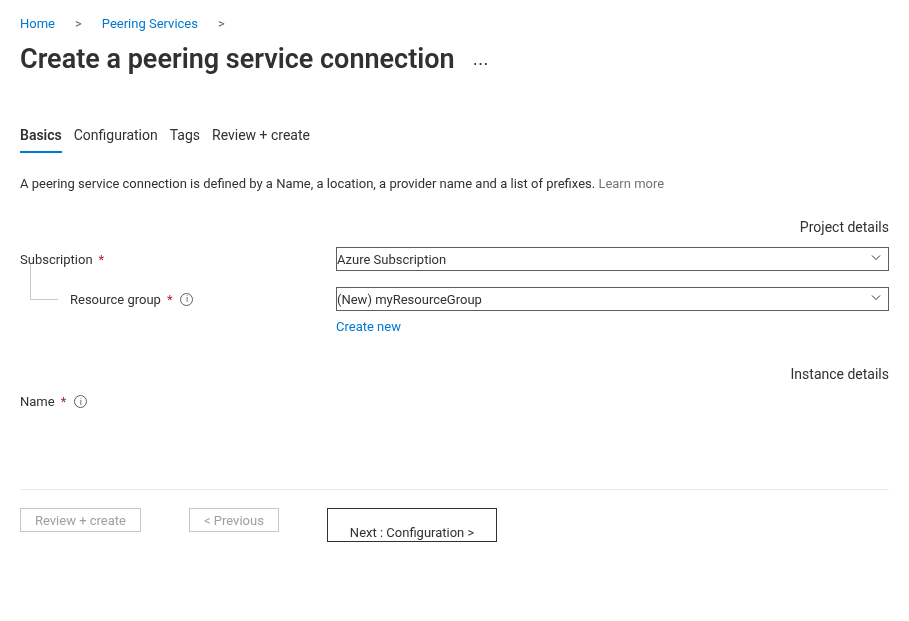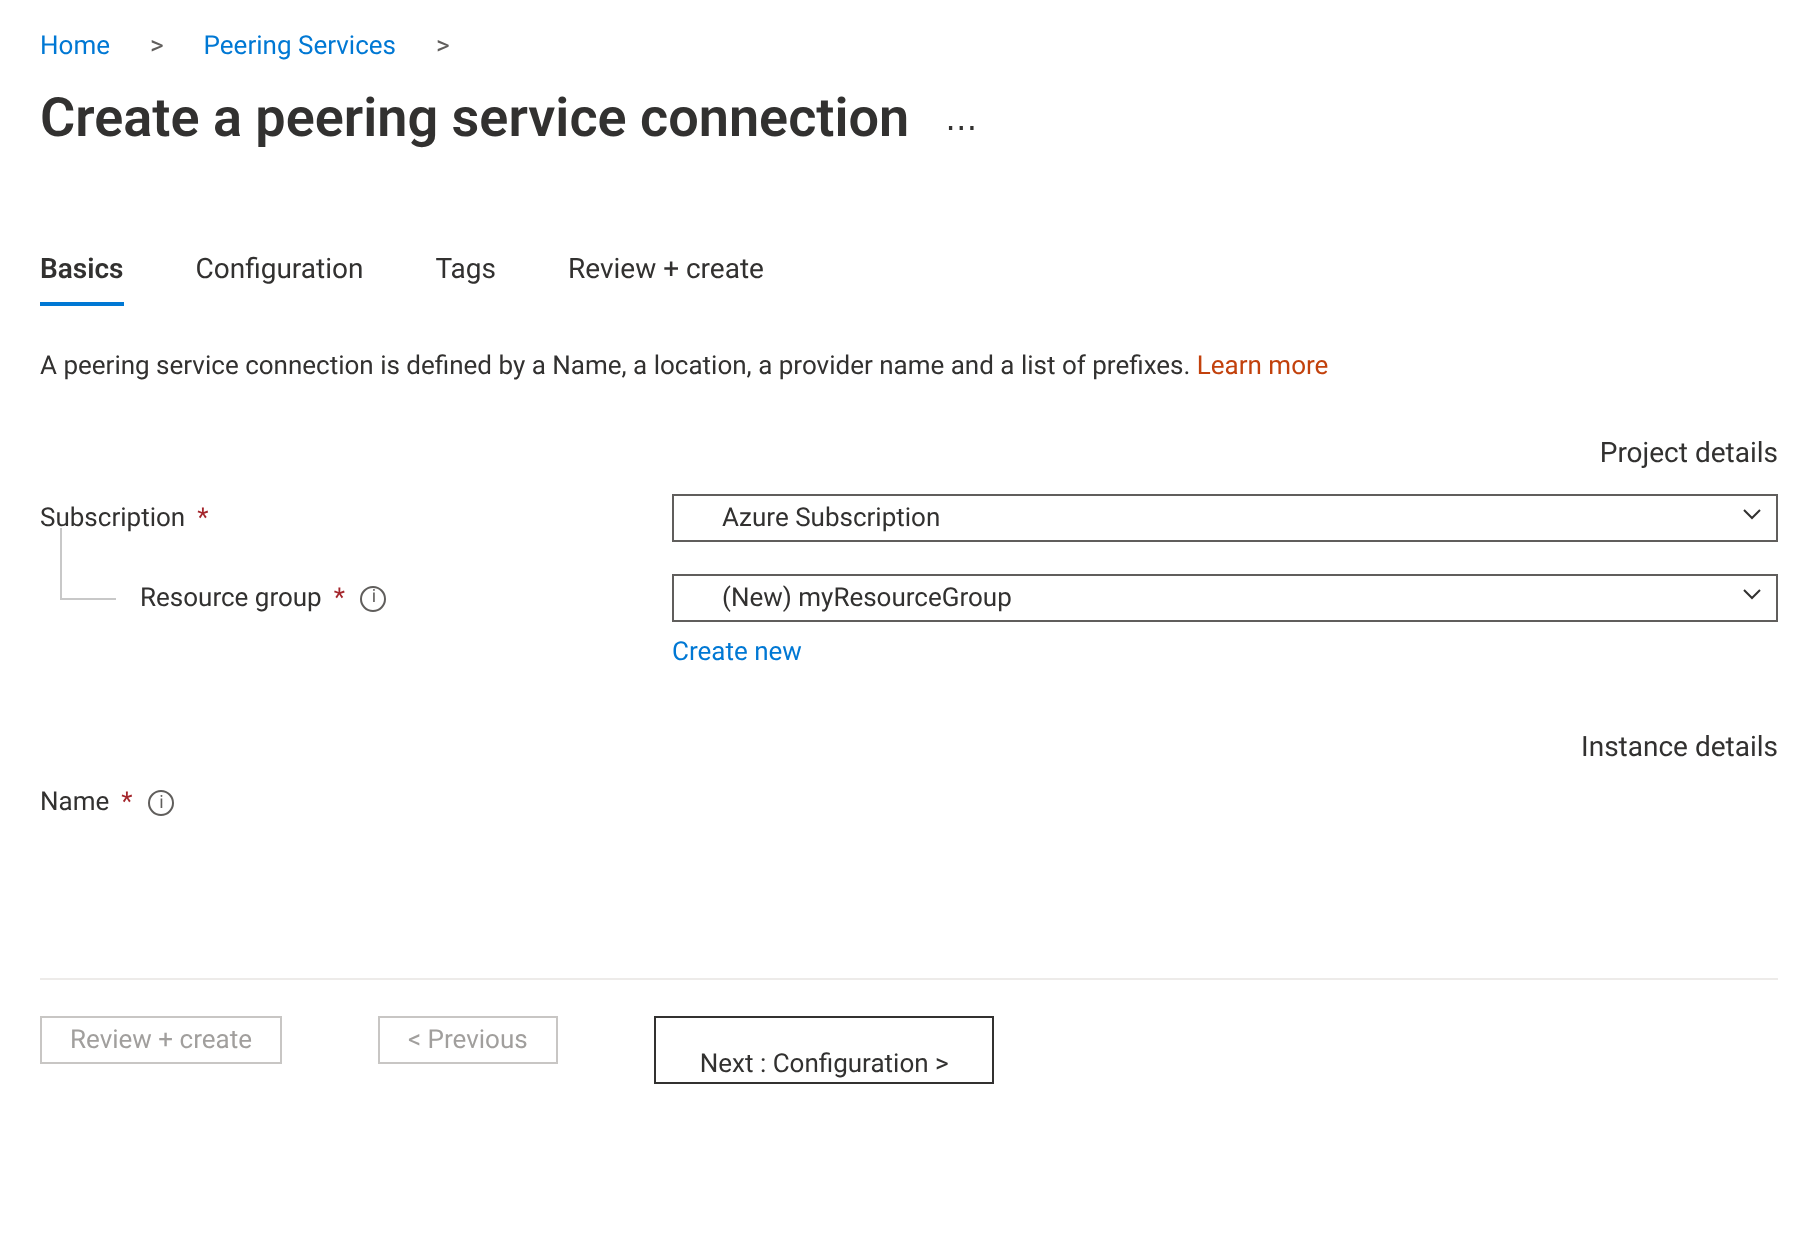--- a/index.html
+++ b/index.html
@@ -47,42 +47,42 @@
       font-size: 16px;
       line-height: 1;
       cursor: pointer;
       padding: 2px 4px;
       letter-spacing: 1px;
       position: relative;
       top: 5px;
     }
     .tabs {
       display: flex;
-      gap: 36px;
+      gap: 12px;
       border-bottom: 1px solid transparent;
       margin-bottom: 22px;
     }
     .tab {
       font-size: 14px;
       color: #323130;
       padding: 4px 0 8px 0;
       cursor: pointer;
       border-bottom: 2px solid transparent;
     }
     .tab.active {
       font-weight: 600;
       border-bottom: 2px solid #0078d4;
     }
     .description {
       font-size: 13px;
       color: #323130;
       margin-bottom: 28px;
     }
     .description a {
-      color: #c2410c;
+      color: #737373;
       text-decoration: none;
       cursor: pointer;
     }
     .section-header {
       font-size: 14px;
       color: #323130;
       margin-bottom: 12px;
       margin-top: 10px;
       text-align: right;
     }
@@ -132,21 +132,21 @@
     .form-control {
       flex: 1;
       max-width: 554px;
     }
     .select-wrapper {
       position: relative;
       border: 1px solid #605e5c;
       height: 24px;
       display: flex;
       align-items: center;
-      padding: 0 28px 0 24px;
+      padding: 0 28px 0 0;
       cursor: pointer;
       background: #fff;
     }
     .select-wrapper .chevron {
       position: absolute;
       right: 6px;
       top: 50%;
       transform: translateY(-50%);
     }
     .input-wrapper {

